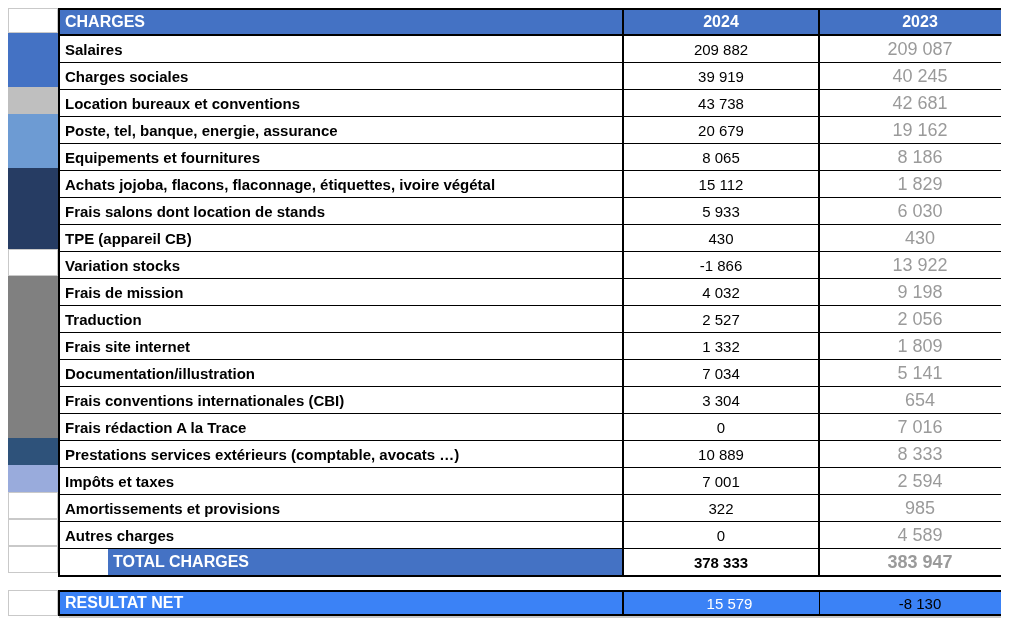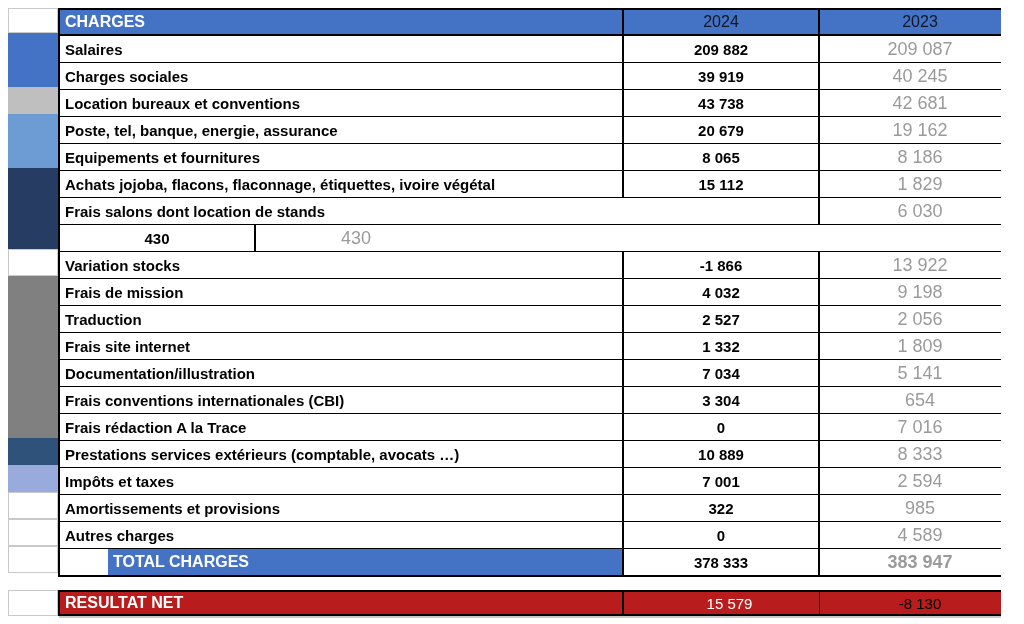--- a/index.html
+++ b/index.html
@@ -11,31 +11,31 @@
   .swatch-host{display:contents;}
   .swatch-cell{height:27px;box-sizing:border-box;flex:0 0 auto;}
   .swatch-cell.hdr{height:25px;}
   .swatch-cell.white{background:#fff;border:1px solid #c9c9c9;}
 
   .main-col{width:964px;box-sizing:border-box;border:2px solid #000;background:#fff;display:flex;flex-direction:column;}
   .rows-host{display:contents;}
   .mrow{display:flex;height:27px;box-sizing:border-box;border-top:1px solid #000;flex:0 0 auto;}
   .mrow.header{height:25px;border-top:none;border-bottom:1px solid #000;background:#4472C4;}
   .c-label{flex:1 1 auto;min-width:0;box-sizing:border-box;border-right:2px solid #000;display:flex;align-items:center;padding-left:5px;font-weight:bold;font-size:15px;color:#000;white-space:nowrap;overflow:hidden;}
-  .c-v24{width:196px;flex:0 0 auto;box-sizing:border-box;border-right:2px solid #000;display:flex;align-items:center;justify-content:center;font-size:15px;color:#000;font-weight:bold;}
+  .c-v24{width:196px;flex:0 0 auto;box-sizing:border-box;border-right:2px solid #000;display:flex;align-items:center;justify-content:center;font-size:15px;color:#000;}
   .c-v23{width:200px;flex:0 0 auto;display:flex;align-items:center;justify-content:center;font-size:18px;color:#9a9a9a;}
   .mrow.header .c-label{color:#fff;font-size:16px;border-right-color:#000;}
-  .mrow.header .c-v24,.mrow.header .c-v23{color:#0f172a;font-weight:normal;font-size:16px;}
+  .mrow.header .c-v24,.mrow.header .c-v23{color:#ffffff;font-weight:bold;font-size:16px;}
   .mrow.total .c-label{background:#4472C4;color:#fff;font-size:16px;margin-left:48px;}
   .mrow.total .c-v24{font-weight:bold;}
   .mrow.total .c-v23{font-weight:bold;color:#9a9a9a;}
 
   .resultwrap{position:absolute;left:8px;top:590px;display:flex;}
   .res-swatch{width:50px;height:26px;box-sizing:border-box;background:#fff;border:1px solid #c9c9c9;}
-  .res-main{width:964px;height:26px;box-sizing:border-box;border:2px solid #000;background:#b91c1c;display:flex;box-shadow:0 3px 0 -1px #c9c9c9;}
+  .res-main{width:964px;height:26px;box-sizing:border-box;border:2px solid #000;background:#3b82f6;display:flex;box-shadow:0 3px 0 -1px #c9c9c9;}
   .res-label{flex:1 1 auto;box-sizing:border-box;border-right:2px solid #000;display:flex;align-items:center;padding-left:5px;font-weight:bold;font-size:16px;color:#fff;}
   .res-v24{width:196px;flex:0 0 auto;box-sizing:border-box;border-right:1px solid #000;display:flex;align-items:center;justify-content:center;font-size:15px;color:#fff;padding-left:16px;}
   .res-v23{width:200px;flex:0 0 auto;display:flex;align-items:center;justify-content:center;font-size:15px;color:#000;}
 </style>
 </head>
 <body>
 
 <div class="sheet">
 
   <div class="tablewrap">
@@ -85,24 +85,26 @@
   </div>
 
   <div class="mrow">
     <div class="c-label">Achats jojoba, flacons, flaconnage, étiquettes, ivoire végétal</div>
     <div class="c-v24">15 112</div>
     <div class="c-v23">1 829</div>
   </div>
 
   <div class="mrow">
     <div class="c-label">Frais salons dont location de stands</div>
+    <div class="c-v24">5 933</div>
     <div class="c-v23">6 030</div>
   </div>
 
   <div class="mrow">
+    <div class="c-label">TPE (appareil CB)</div>
     <div class="c-v24">430</div>
     <div class="c-v23">430</div>
   </div>
 
   <div class="mrow">
     <div class="c-label">Variation stocks</div>
     <div class="c-v24">-1 866</div>
     <div class="c-v23">13 922</div>
   </div>
 

